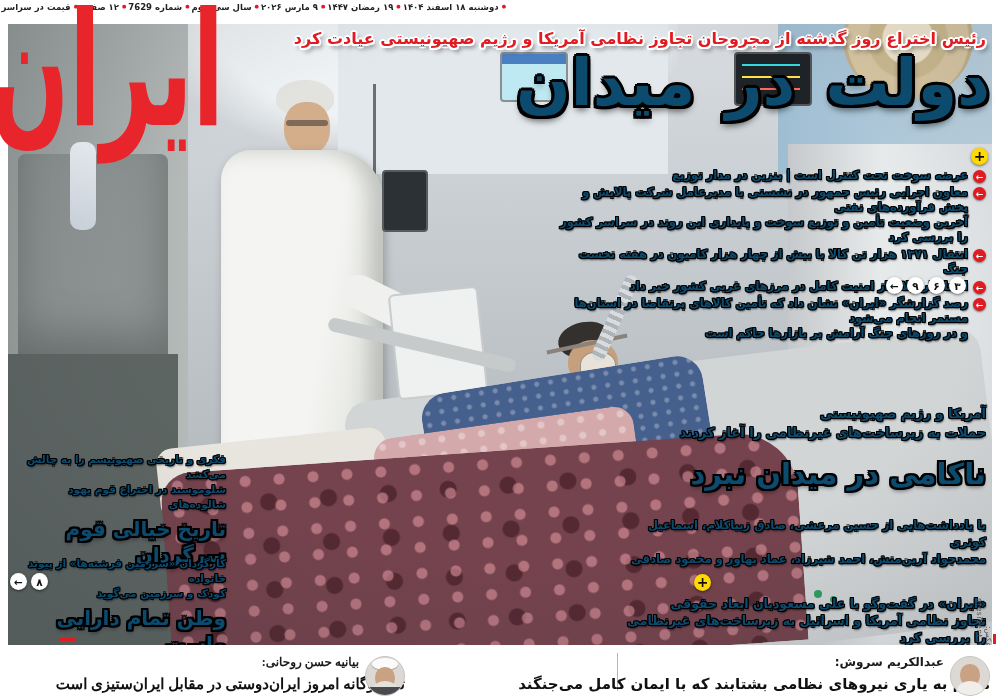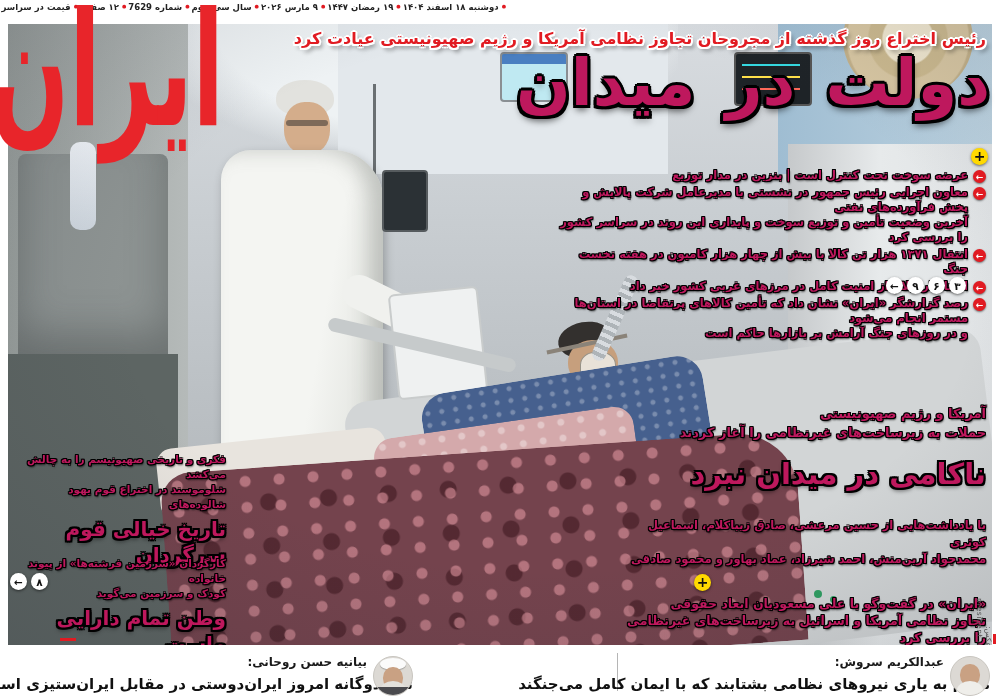--- a/index.html
+++ b/index.html
@@ -8,21 +8,21 @@
   
   .topbar{position:absolute;top:2px;left:6px;width:500px;height:16px;font-size:8.5px;
           color:#222;font-weight:bold;text-align:right;white-space:nowrap;direction:rtl;}
   .seg{margin-left:2px;}
   .seg::before{content:"●";color:#e11b22;font-size:5px;vertical-align:2px;margin-left:3px;}
   
   .photo{position:absolute;left:8px;top:24px;width:984px;height:621px;overflow:hidden;
          background:linear-gradient(180deg,#d8dce0 0%,#c9ced2 30%,#bbc0c4 60%,#aaafb2 100%);}
   .ph{position:absolute;}
   
-  .olw{color:#be185d;}
+  .olw{color:#0c4a6e;}
   .ol1{text-shadow:1px 0 #000,-1px 0 #000,0 1px #000,0 -1px #000,1px 1px #000,-1px 1px #000,1px -1px #000,-1px -1px #000,1px 2px 2px rgba(0,0,0,.7);}
   .ol2{text-shadow:2px 0 #000,-2px 0 #000,0 2px #000,0 -2px #000,1px 1px #000,-1px 1px #000,1px -1px #000,-1px -1px #000,2px 2px 0 #000,-2px 2px 0 #000,2px -2px 0 #000,-2px -2px 0 #000,0 3px 4px rgba(0,0,0,.55);}
   .ol3{text-shadow:3px 0 #000,-3px 0 #000,0 3px #000,0 -3px #000,2px 2px #000,-2px 2px #000,2px -2px #000,-2px -2px #000,3px 3px 0 #000,-3px 3px 0 #000,0 5px 7px rgba(0,0,0,.6);}
   .kicker-red{color:#e11b22;
     text-shadow:2px 0 #fff,-2px 0 #fff,0 2px #fff,0 -2px #fff,1.5px 1.5px #fff,-1.5px 1.5px #fff,1.5px -1.5px #fff,-1.5px -1.5px #fff,3px 4px 4px rgba(0,0,0,.45);}
   
   .logo{position:absolute;left:14px;top:14px;width:210px;height:195px;z-index:5;
         color:#e8252a;font-weight:bold;font-size:92px;line-height:100px;text-align:center;
         transform:scaleY(1.72);transform-origin:50% 20%;}
   
@@ -64,21 +64,21 @@
   .red-dash{position:absolute;left:60px;top:638px;width:16px;height:3px;background:#e11b22;z-index:4;}
   
   .credit{position:absolute;right:4px;bottom:52px;height:70px;z-index:5;writing-mode:vertical-rl;
           font-size:7.5px;color:#555;letter-spacing:.5px;}
   .credit::before{content:"";display:block;width:3px;height:10px;background:#e11b22;margin-bottom:3px;}
   
   .bottom{position:absolute;left:0;bottom:0;width:1000px;height:54px;background:#fff;z-index:6;}
   .divider{position:absolute;left:617px;bottom:8px;height:38px;width:1px;background:#b5b5b5;}
   .brief{position:absolute;bottom:4px;direction:rtl;}
   .brief-r{right:10px;width:378px;}
-  .brief-l{left:53px;width:360px;}
+  .brief-l{left:45px;width:360px;font-family:Liberation Serif, serif;}
   .avatar{position:absolute;top:2px;right:0;width:38px;height:38px;border-radius:50%;
           border:1px solid #c9c6c0;overflow:hidden;background:#dcd9d4;}
   .av-face{position:absolute;left:50%;top:7px;transform:translateX(-50%);width:20px;height:22px;
            border-radius:48%;background:#c9a183;}
   .av-beard{position:absolute;left:50%;bottom:-4px;transform:translateX(-50%);width:26px;height:18px;
             border-radius:50% 50% 40% 40%;background:#efeeea;}
   .av-turban{position:absolute;left:50%;top:1px;transform:translateX(-50%);width:26px;height:12px;
              border-radius:50%;background:#fbfbfb;box-shadow:0 1px 1px rgba(0,0,0,.25);}
   .av-robe{position:absolute;left:0;bottom:0;width:100%;height:8px;background:#4a4a4e;}
   .brief-name{font-size:12px;font-weight:bold;color:#1a1a1a;padding-right:46px;line-height:16px;}

